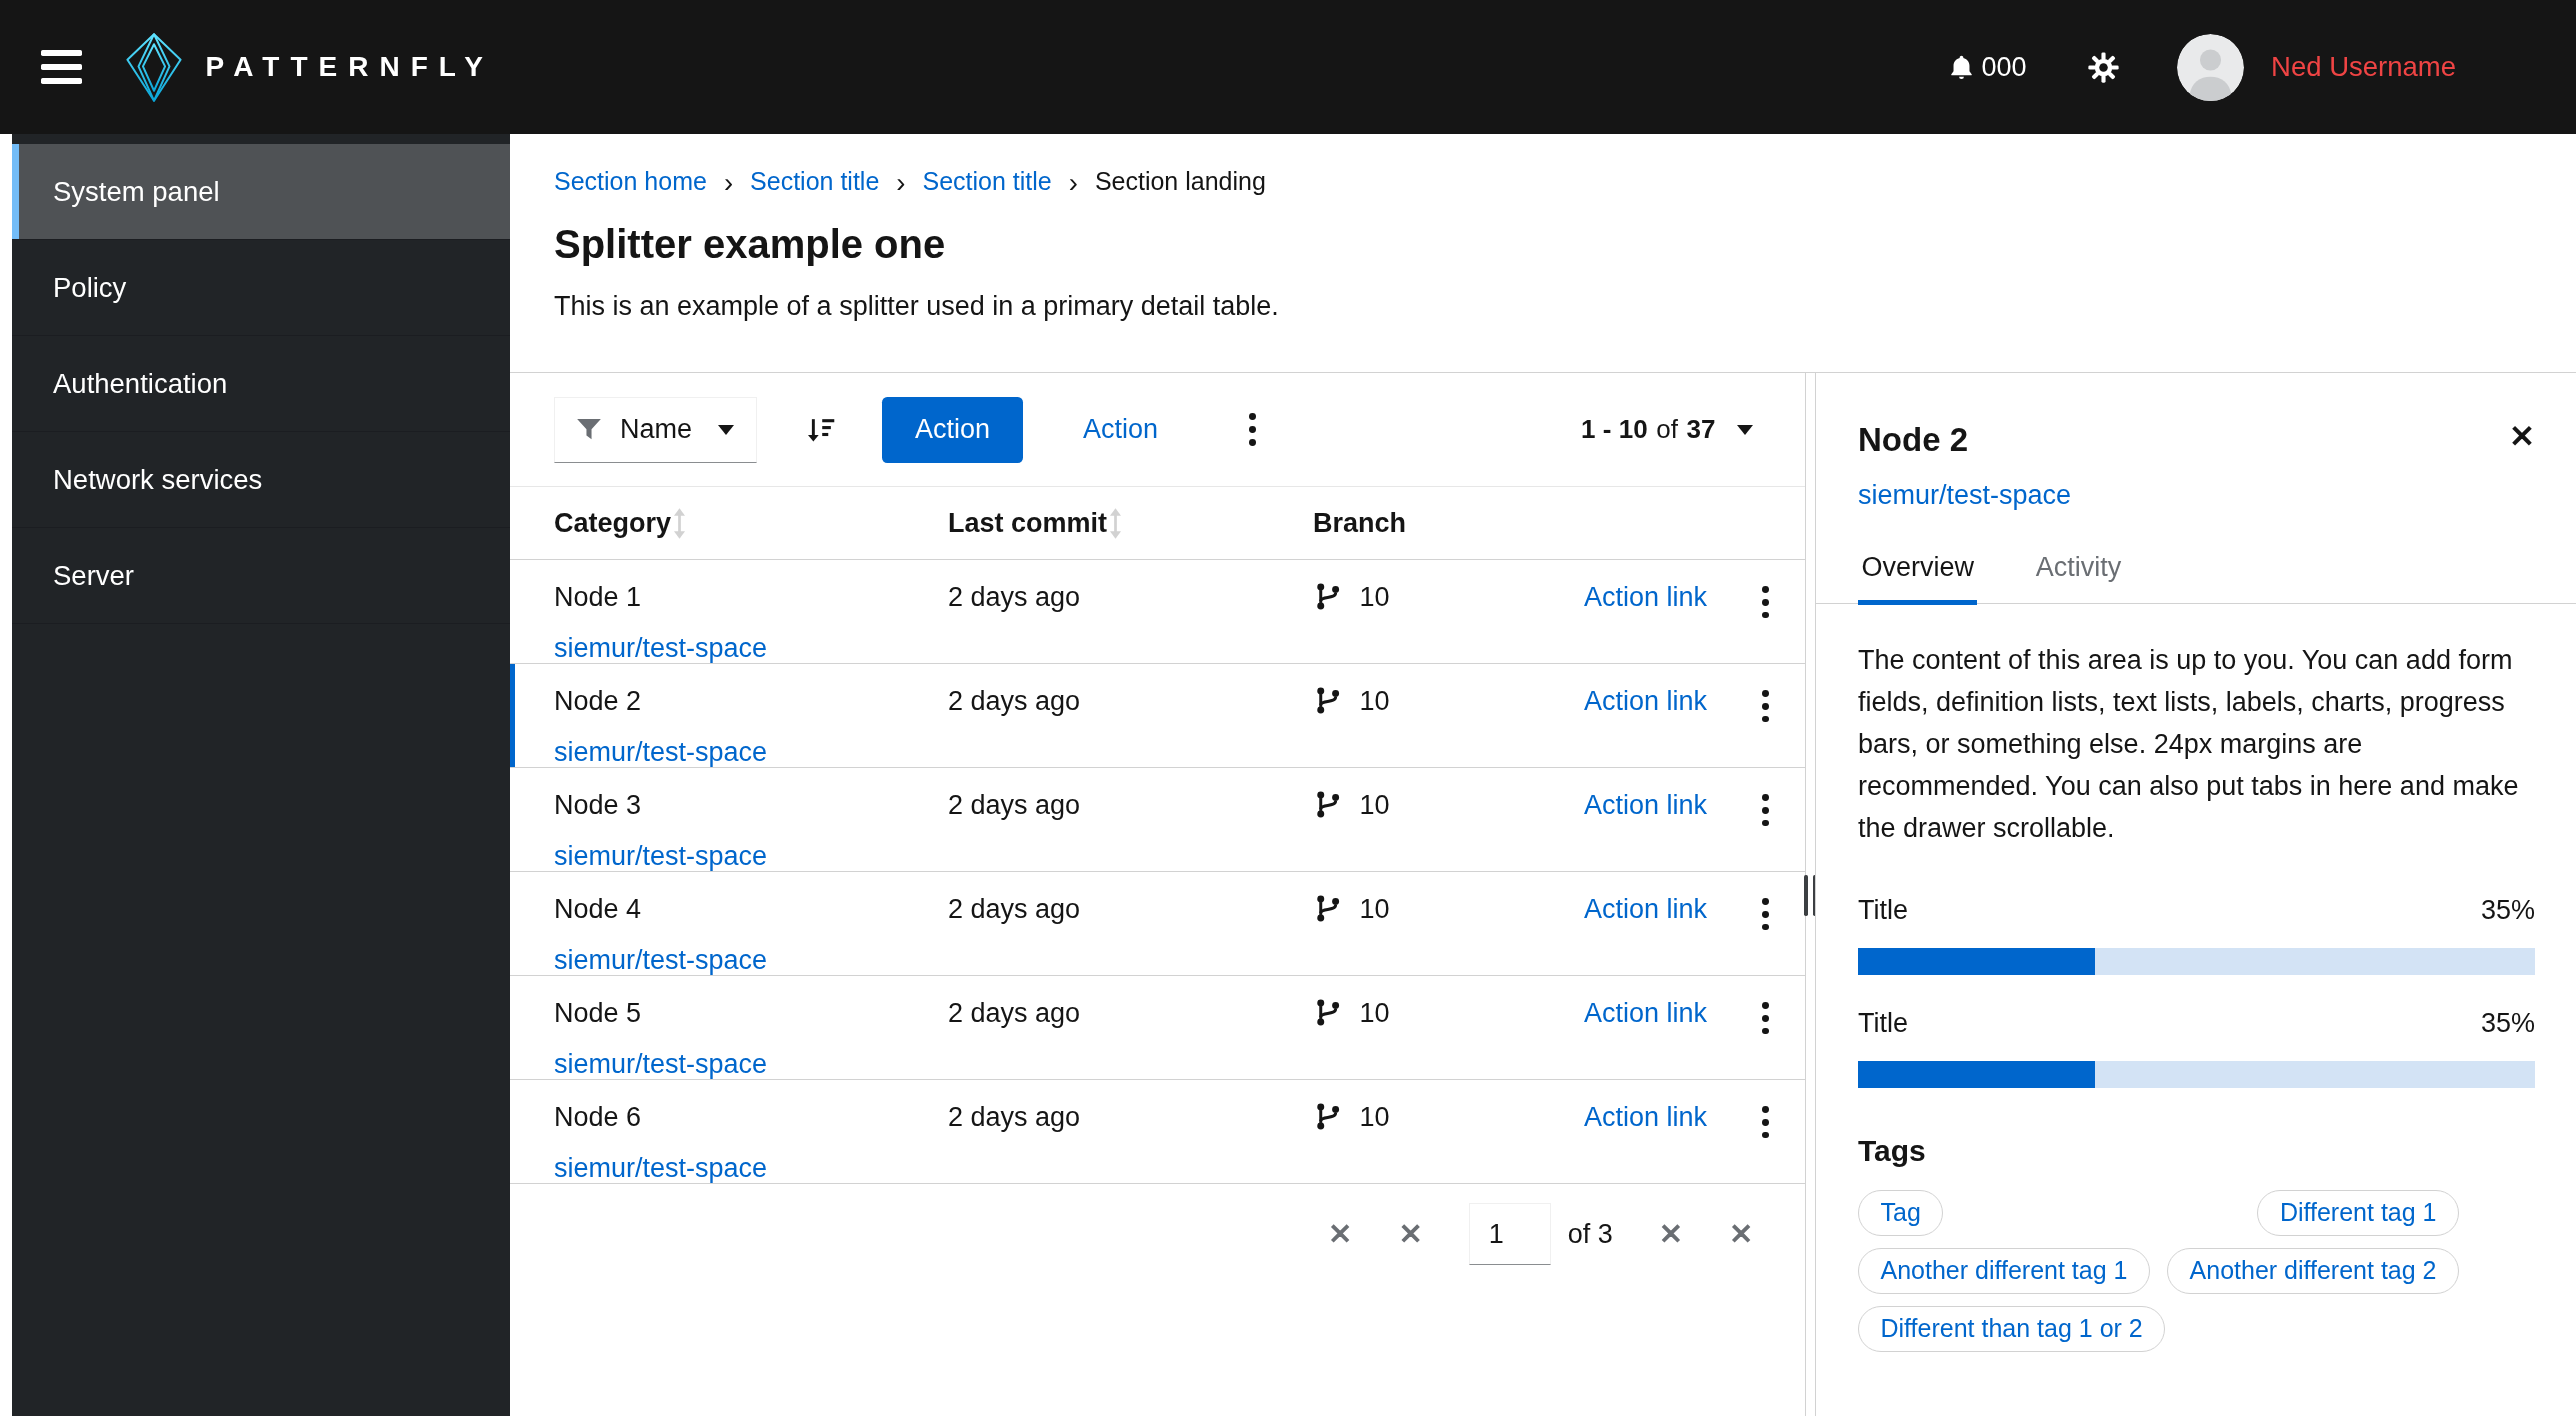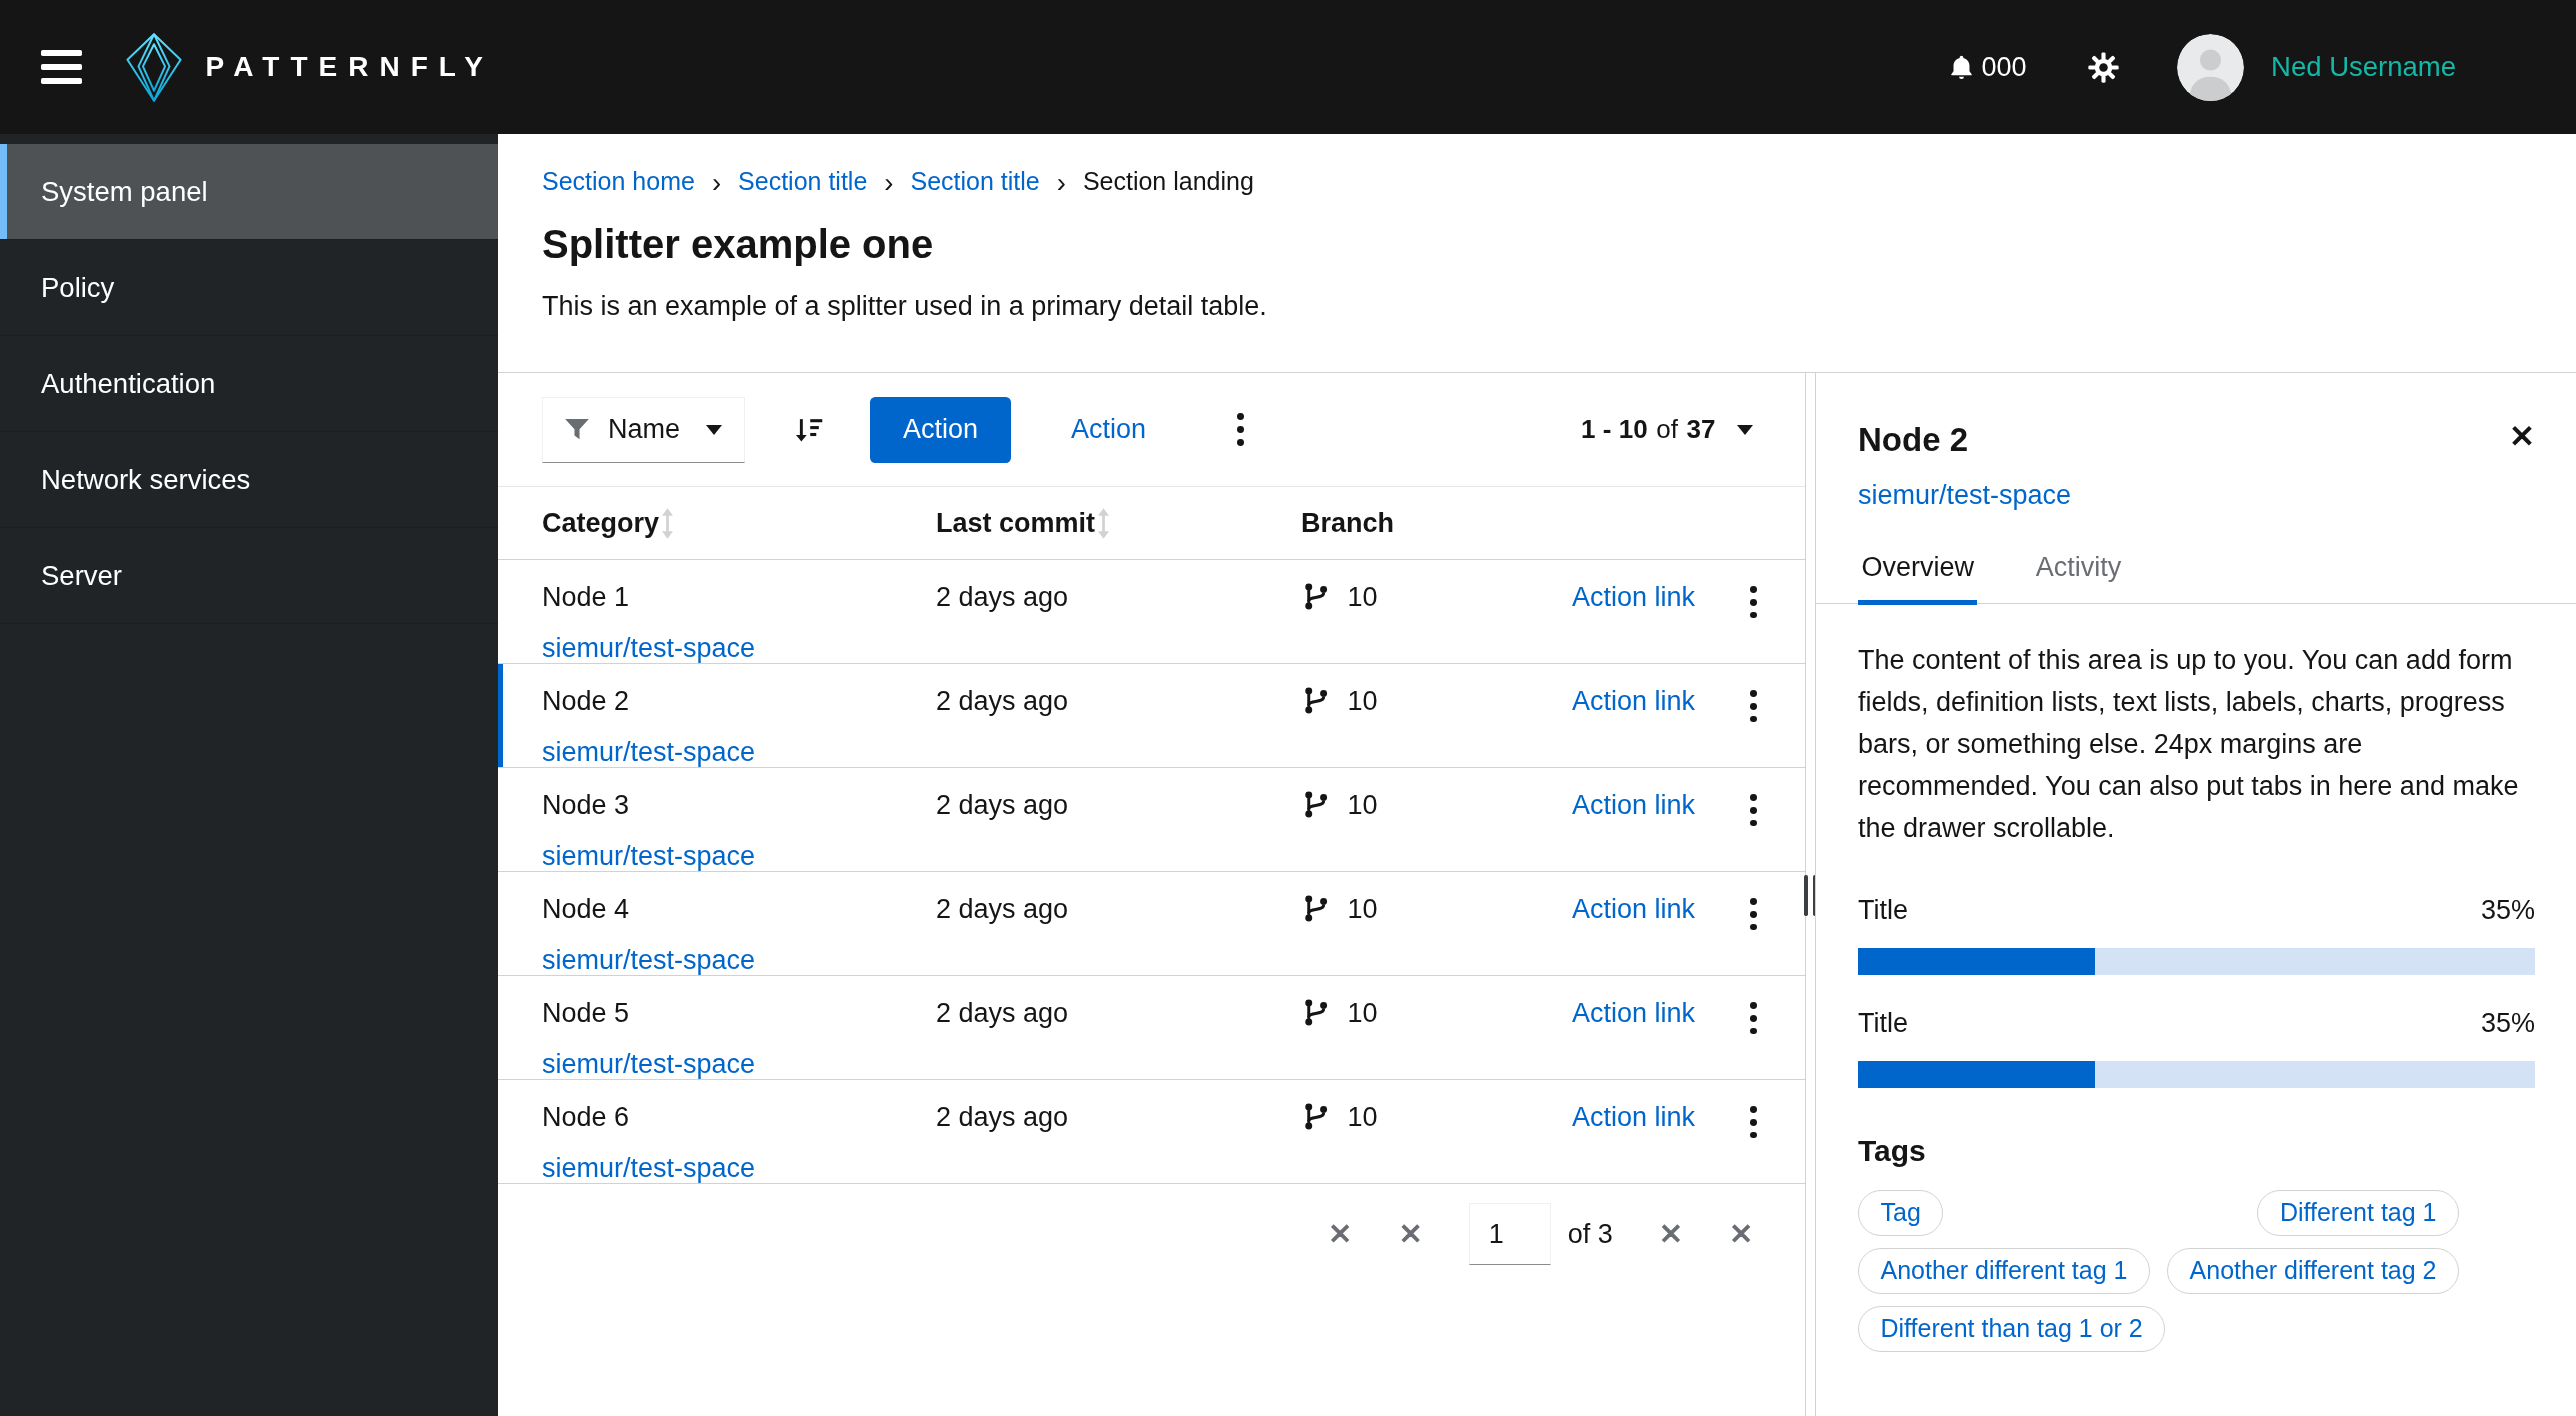--- a/index.html
+++ b/index.html
@@ -16,23 +16,23 @@
   .hamburger{ width:41px; height:34px; display:flex; flex-direction:column; justify-content:space-between;
     background:none; border:none; cursor:pointer; margin-right:41px; }
   .hamburger span{ display:block; height:6px; border-radius:1.7px; background:#fff; }
   .brand{ display:flex; align-items:center; gap:20.6px; }
   .brand-text{ color:#fff; font-size:28px; font-weight:700; letter-spacing:11px; }
   .mast-right{ margin-left:auto; display:flex; align-items:center; }
   .bell-group{ display:flex; align-items:center; gap:5px; background:none; border:none; cursor:pointer; }
   .bell-count{ color:#fff; font-size:27px; }
   .gear-btn{ background:none; border:none; cursor:pointer; margin-left:60px; display:flex; }
   .avatar{ width:67px; height:67px; border-radius:50%; overflow:hidden; margin-left:57px; flex:none; }
-  .mast-user{ color:#14b8a6; font-size:27.5px; margin-left:27.5px; background:none; border:none; cursor:pointer; }
-  
-  .body-row{ display:flex; height:1283px; }
+  .mast-user{ color:#ef4444; font-size:27.5px; margin-left:27.5px; background:none; border:none; cursor:pointer; }
+  
+  .body-row{ display:flex; height:1283px;padding-left:12px; }
   .sidebar{ width:498px; background:#212427; padding-top:10.3px; flex:none; }
   .nav-item{ height:96px; display:flex; align-items:center; padding-left:41px;
     color:#fff; font-size:27.5px; border-bottom:1.7px solid #1b1d21; cursor:pointer; position:relative; }
   .nav-item.selected{ background:#4f5255; }
   .nav-item.selected::before{ content:""; position:absolute; left:0; top:0; bottom:0; width:6.9px; background:#73bcf7; }
   .main{ flex:1; display:flex; flex-direction:column; min-width:0;border-radius:17px; }
   
   .page-head{ height:239px; padding:33px 0 0 44px; border-bottom:1.7px solid #d2d2d2; background:#fff; }
   .breadcrumb{ display:flex; align-items:center; gap:17px; font-size:25px; }
   .crumb{ color:#0066cc; text-decoration:none; cursor:pointer; }

